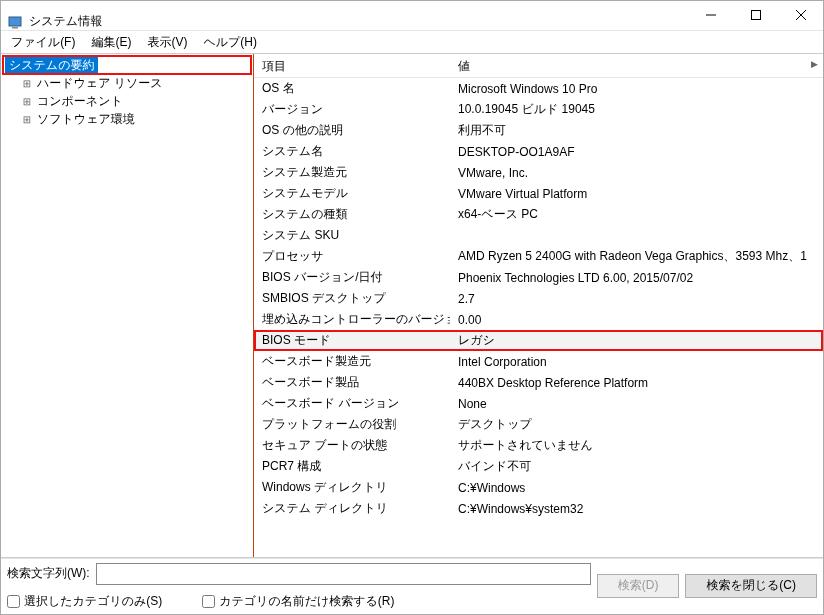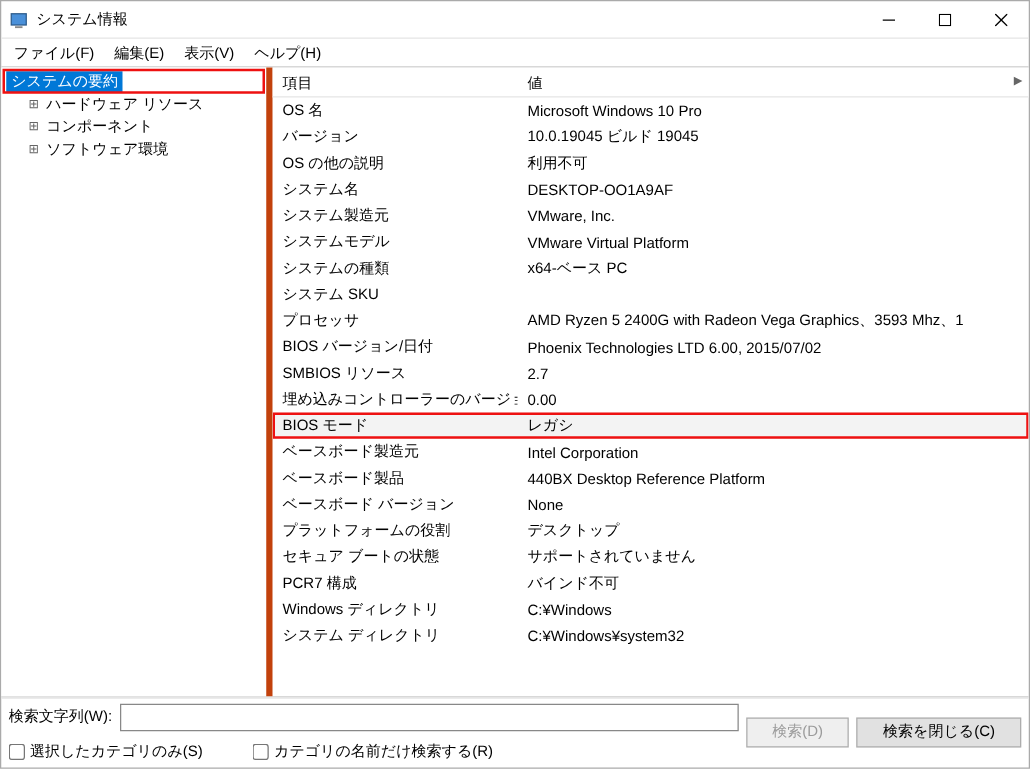--- a/index.html
+++ b/index.html
@@ -11,21 +11,21 @@
   width: 824px;
   height: 615px;
   overflow: hidden;
   border: 1px solid #aaa;
   display: flex;
   flex-direction: column;
 }
 .titlebar {
   height: 30px;
   display: flex;
-  align-items: center;
+  align-items: flex-end;
   padding-left: 6px;
   border-bottom: 1px solid #e5e5e5;
 }
 .titlebar-icon {
   width: 16px; height: 16px; margin-right: 6px;
   display:flex;align-items:center;justify-content:center;
 }
 .titlebar-title { flex: 1; font-size: 12px; }
 .win-controls { display: flex; }
 .win-btn { width: 45px; height: 30px; display:flex;align-items:center;justify-content:center;font-family:Arial;font-size:11px;}
@@ -38,22 +38,22 @@
 }
 .menubar span { padding: 2px 6px; }
 .main {
   flex: 1;
   display: flex;
   border-top: 1px solid #ccc;
   border-bottom: 1px solid #ccc;
   min-height: 0;
 }
 .tree {
-  width: 217px;
-  border-right: 5px solid #c2410c;
+  width: 253px;
+  border-right: 1px solid #c2410c;
   padding: 2px 2px;
   background:#fff;
 }
 .tree-row { display:flex; align-items:center; height:18px; padding-left:2px;}
 .tree-row.child { padding-left: 18px; }
 .tree-expand { width:12px; font-size:10px; color:#666; text-align:center;}
 .tree-label { padding: 0 4px; }
 .tree-row.selected .tree-label { background:#0078d7; color:#fff; padding:0 4px;}
 .tree-row.selected { outline: 2px solid #e11; outline-offset:-1px;}
 .right {
@@ -206,21 +206,21 @@
           </div>
           <div class="grid-row">
             <div class="col col-key">プロセッサ</div>
             <div class="col col-val">AMD Ryzen 5 2400G with Radeon Vega Graphics、3593 Mhz、1</div>
           </div>
           <div class="grid-row">
             <div class="col col-key">BIOS バージョン/日付</div>
             <div class="col col-val">Phoenix Technologies LTD 6.00, 2015/07/02</div>
           </div>
           <div class="grid-row">
-            <div class="col col-key">SMBIOS リソース</div>
+            <div class="col col-key">SMBIOS デスクトップ</div>
             <div class="col col-val">2.7</div>
           </div>
           <div class="grid-row">
             <div class="col col-key">埋め込みコントローラーのバージョン</div>
             <div class="col col-val">0.00</div>
           </div>
           <div class="grid-row hl boxed">
             <div class="col col-key">BIOS モード</div>
             <div class="col col-val">レガシ</div>
           </div>

